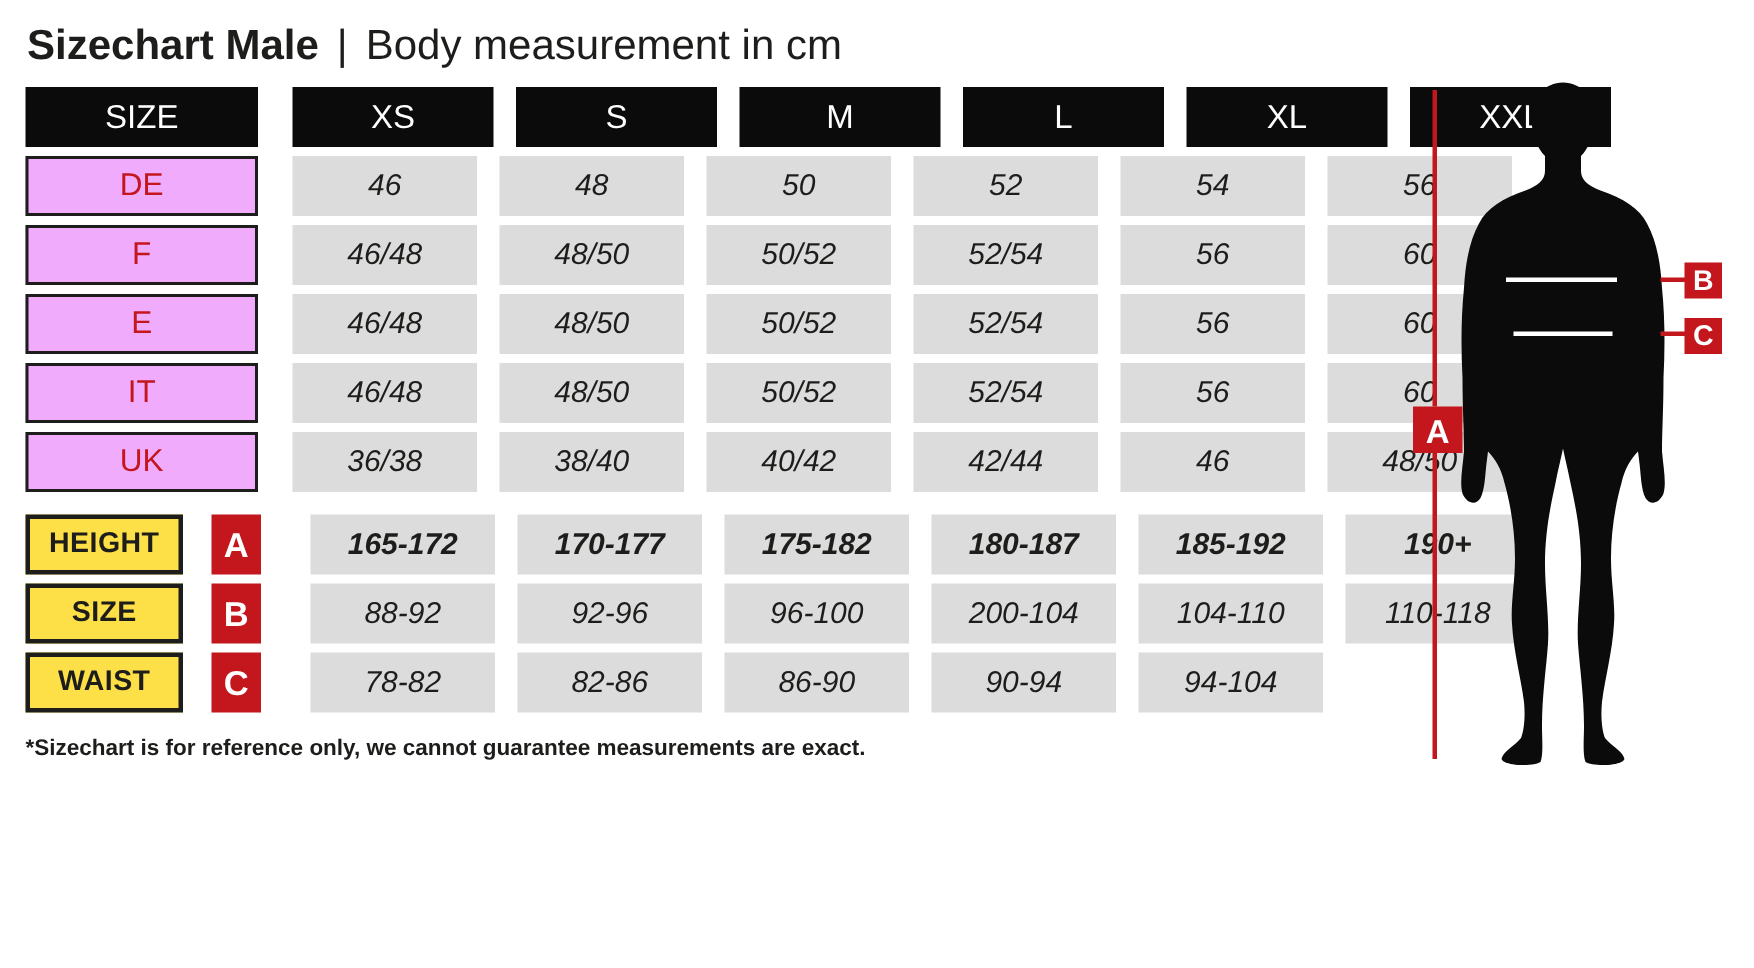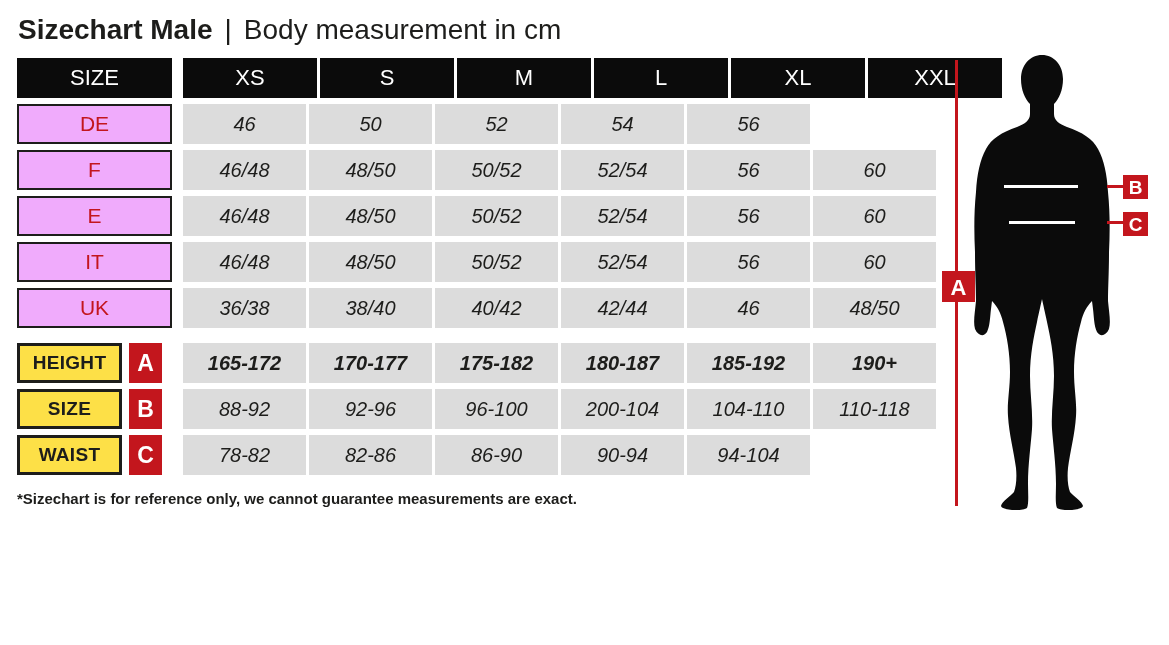--- a/index.html
+++ b/index.html
@@ -8,21 +8,21 @@
     font-family:"Liberation Sans",sans-serif;color:#1d1d1b;
   }
   :root{ --red:#C3161D; --gray:#DCDCDC; --ink:#0b0b0b; }
 
   .title{position:absolute;left:18px;top:14px;font-size:28px;white-space:nowrap;}
   .t-main{font-weight:700;}
   .t-sep{margin:0 12px;font-weight:400;color:#1d1d1b;}
   .t-sub{font-weight:400;}
 
   .size-table{position:absolute;left:17px;top:58px;}
-  .row{display:flex;height:40px;margin-bottom:6px;}
+  .row{display:flex;height:40px;margin-bottom:6px;gap:12px;}
   .cell{display:flex;align-items:center;justify-content:center;box-sizing:border-box;}
 
   .hd-size{width:155px;margin-right:11px;background:var(--ink);color:#fff;font-size:22px;}
   .hd-cell{width:134px;margin-right:3px;background:var(--ink);color:#fff;font-size:22px;}
 
   .region-label{width:155px;margin-right:11px;border:2px solid #1d1d1b;background:#f0abfc;
     color:var(--red);font-weight:400;font-size:21px;}
   .val-cell{width:123px;margin-right:3px;background:var(--gray);font-size:20px;color:#1d1d1b;font-style:italic;}
 
   .spacer{height:9px;}
@@ -50,20 +50,21 @@
       <div class="cell hd-cell">XS</div>
       <div class="cell hd-cell">S</div>
       <div class="cell hd-cell">M</div>
       <div class="cell hd-cell">L</div>
       <div class="cell hd-cell">XL</div>
       <div class="cell hd-cell">XXL</div>
     </div>
     <div class="row">
       <div class="cell region-label">DE</div>
       <div class="cell val-cell">46</div>
+      <div class="cell val-cell">48</div>
       <div class="cell val-cell">50</div>
       <div class="cell val-cell">52</div>
       <div class="cell val-cell">54</div>
       <div class="cell val-cell">56</div>
     </div>
     <div class="row">
       <div class="cell region-label">F</div>
       <div class="cell val-cell">46/48</div>
       <div class="cell val-cell">48/50</div>
       <div class="cell val-cell">50/52</div>

